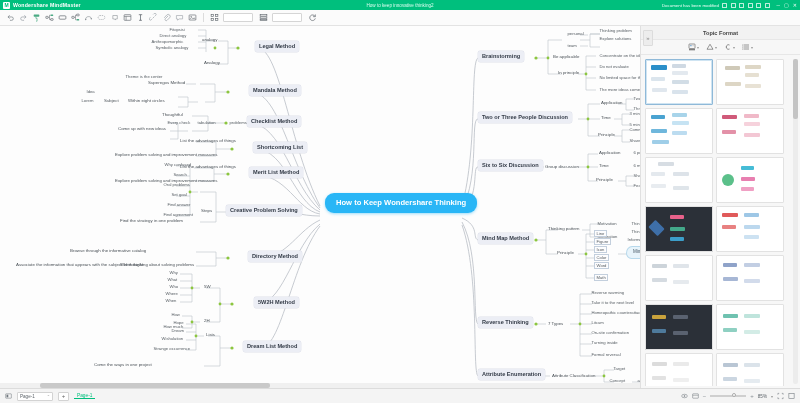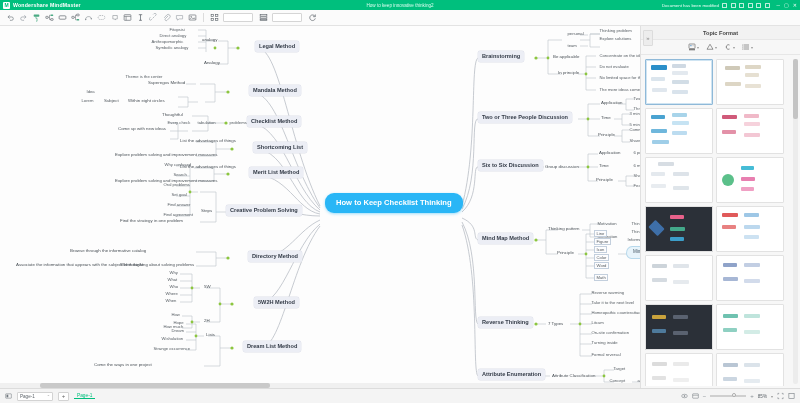--- a/index.html
+++ b/index.html
@@ -426,21 +426,21 @@
         <circle cx="580" cy="298" r="1.4"></circle>
           <circle cx="190" cy="166" r="1.4"></circle>
         <circle cx="220" cy="278" r="1.4"></circle>
           <circle cx="192" cy="262" r="1.4"></circle>
         <circle cx="192" cy="296" r="1.4"></circle>
           <circle cx="196" cy="310" r="1.4"></circle>
         <circle cx="604" cy="350" r="1.4"></circle>
       </g>
     </svg>
 
-    <div class="node central" style="left:325px; top:167px;">How to Keep Checklist Thinking</div>
+    <div class="node central" style="left:325px; top:167px;">How to Keep Wondershare Thinking</div>
 
     <div class="node main-node" style="left:255px; top:15px;">Legal Method</div>
     <div class="node main-node" style="left:249px; top:59px;">Mandala Method</div>
     <div class="node main-node" style="left:247px; top:90px;">Checklist Method</div>
     <div class="node main-node" style="left:253px; top:116px;">Shortcoming List</div>
     <div class="node main-node" style="left:249px; top:141px;">Merit List Method</div>
     <div class="node main-node" style="left:226px; top:179px;">Creative Problem Solving</div>
     <div class="node main-node" style="left:248px; top:225px;">Directory Method</div>
     <div class="node main-node" style="left:254px; top:271px;">5W2H Method</div>
     <div class="node main-node" style="left:243px; top:315px;">Dream List Method</div>

